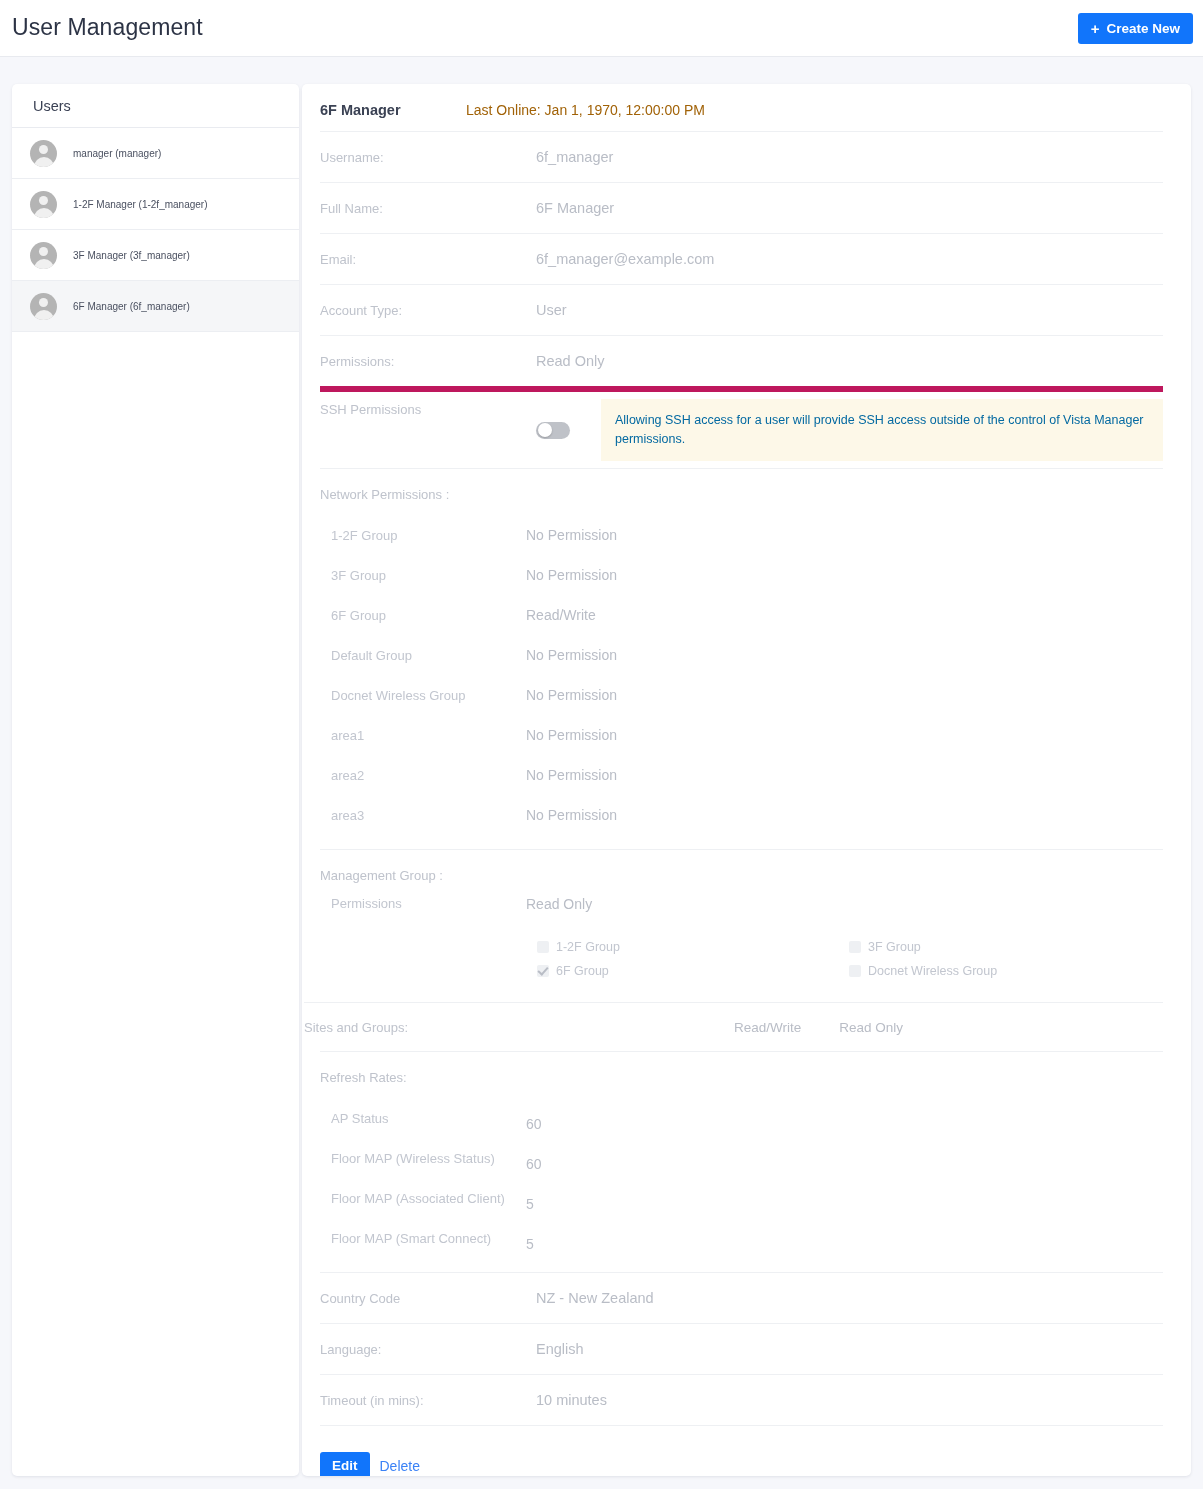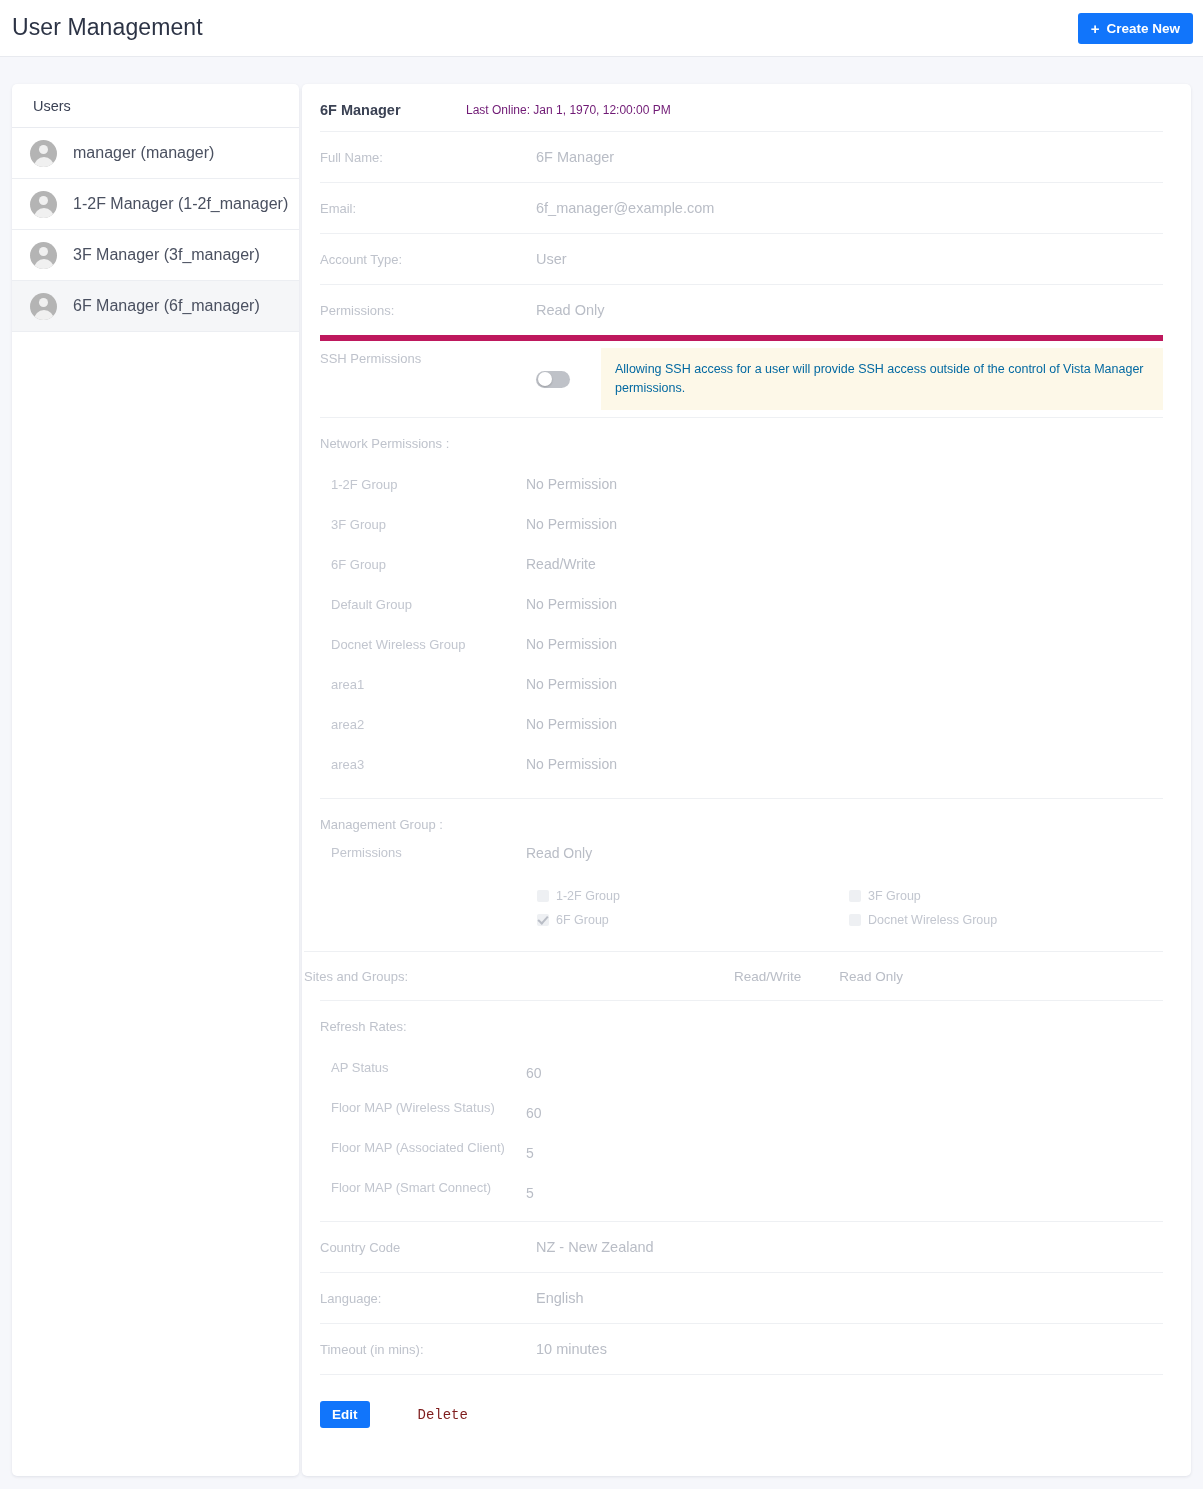--- a/index.html
+++ b/index.html
@@ -59,36 +59,36 @@
   .avatar::before {
     content: ""; position: absolute; left: 50%; top: 5px;
     width: 9px; height: 9px; margin-left: -4.5px;
     border-radius: 50%; background: #f0f0f0;
   }
   .avatar::after {
     content: ""; position: absolute; left: 50%; top: 17px;
     width: 20px; height: 16px; margin-left: -10px;
     border-radius: 10px 10px 0 0; background: #f0f0f0;
   }
-  .user-label { font-size: 16px; color: #4a5060; }
+  .user-label { font-size: 10px; color: #4a5060; }
 
   .main-card {
     position: absolute; left: 302px; top: 84px; width: 889px; height: 1392px;
     background: #ffffff; border-radius: 5px;
     box-shadow: 0 1px 3px rgba(30,40,70,.10);
     overflow: hidden;
   }
 
   
   .detail-header {
     display: flex; align-items: center;
     padding: 18px 28px 0 18px;
   }
   .detail-name { font-size: 14.5px; font-weight: 700; color: #3b4254; width: 146px; }
-  .detail-lastonline { font-size: 12px; color: #701a75; }
+  .detail-lastonline { font-size: 14px; color: #a16207; }
 
   .rows { padding: 0 0 0 0; margin-top: 13px; }
 
   
   .frow {
     display: flex; align-items: center;
     margin: 0 28px 0 18px;
     border-top: 1px solid #eef0f3;
     min-height: 51px;
   }
@@ -166,23 +166,23 @@
   .actions {
     margin: 0 28px 0 18px; border-top: 1px solid #eef0f3;
     padding-top: 26px; display: flex; align-items: center; gap: 2px;
   }
   .btn-edit {
     background: #1175fb; color: #ffffff; border: none; border-radius: 3px;
     height: 27px; padding: 0 12px; font-size: 13.5px; font-weight: 700;
     font-family: "Liberation Sans", sans-serif; cursor: pointer;
   }
   .btn-delete {
-    background: transparent; border: none; color: #7f1d1d;
-    font-size: 14px; font-family: Liberation Mono, monospace;
-    padding: 0 8px; cursor: pointer; margin-left: 38px;
+    background: transparent; border: none; color: #3b82f6;
+    font-size: 14px; font-family: Liberation Sans, sans-serif;
+    padding: 0 8px; cursor: pointer;
   }
 </style>
 </head>
 <body>
 
 <div class="page">
 
   <div class="topbar">
     <div class="page-title">User Management</div>
     <button class="create-new-btn">
@@ -215,20 +215,24 @@
 
   <div class="main-card">
 
     <div class="detail-header">
       <div class="detail-name">6F Manager</div>
       <div class="detail-lastonline">Last Online: Jan 1, 1970, 12:00:00 PM</div>
     </div>
 
     <div class="rows">
 
+      <div class="frow first">
+        <span class="flabel">Username:</span>
+        <span class="fvalue">6f_manager</span>
+      </div>
       <div class="frow">
         <span class="flabel">Full Name:</span>
         <span class="fvalue">6F Manager</span>
       </div>
       <div class="frow">
         <span class="flabel">Email:</span>
         <span class="fvalue">6f_manager@example.com</span>
       </div>
       <div class="frow">
         <span class="flabel">Account Type:</span>

